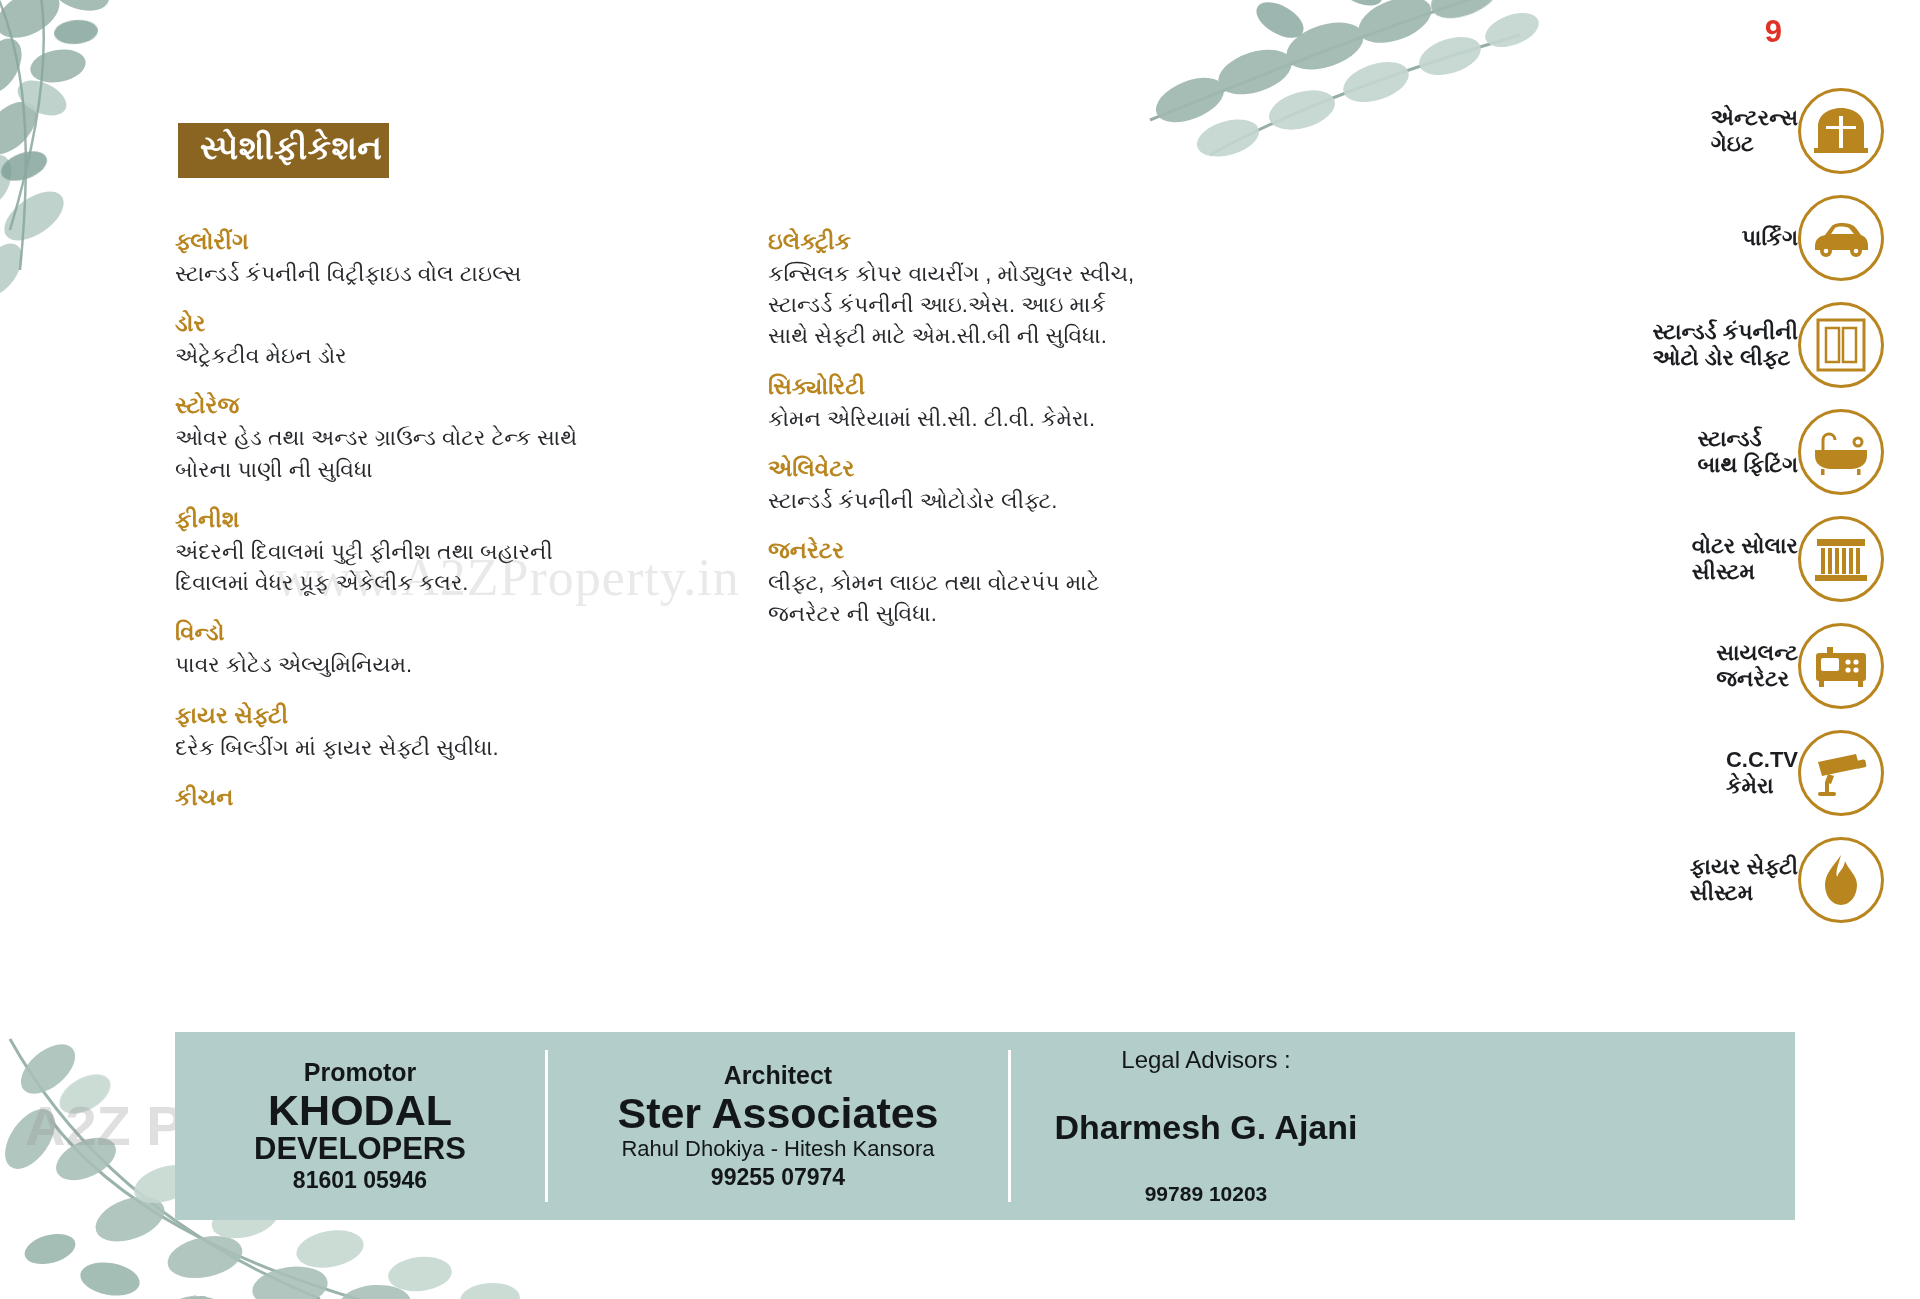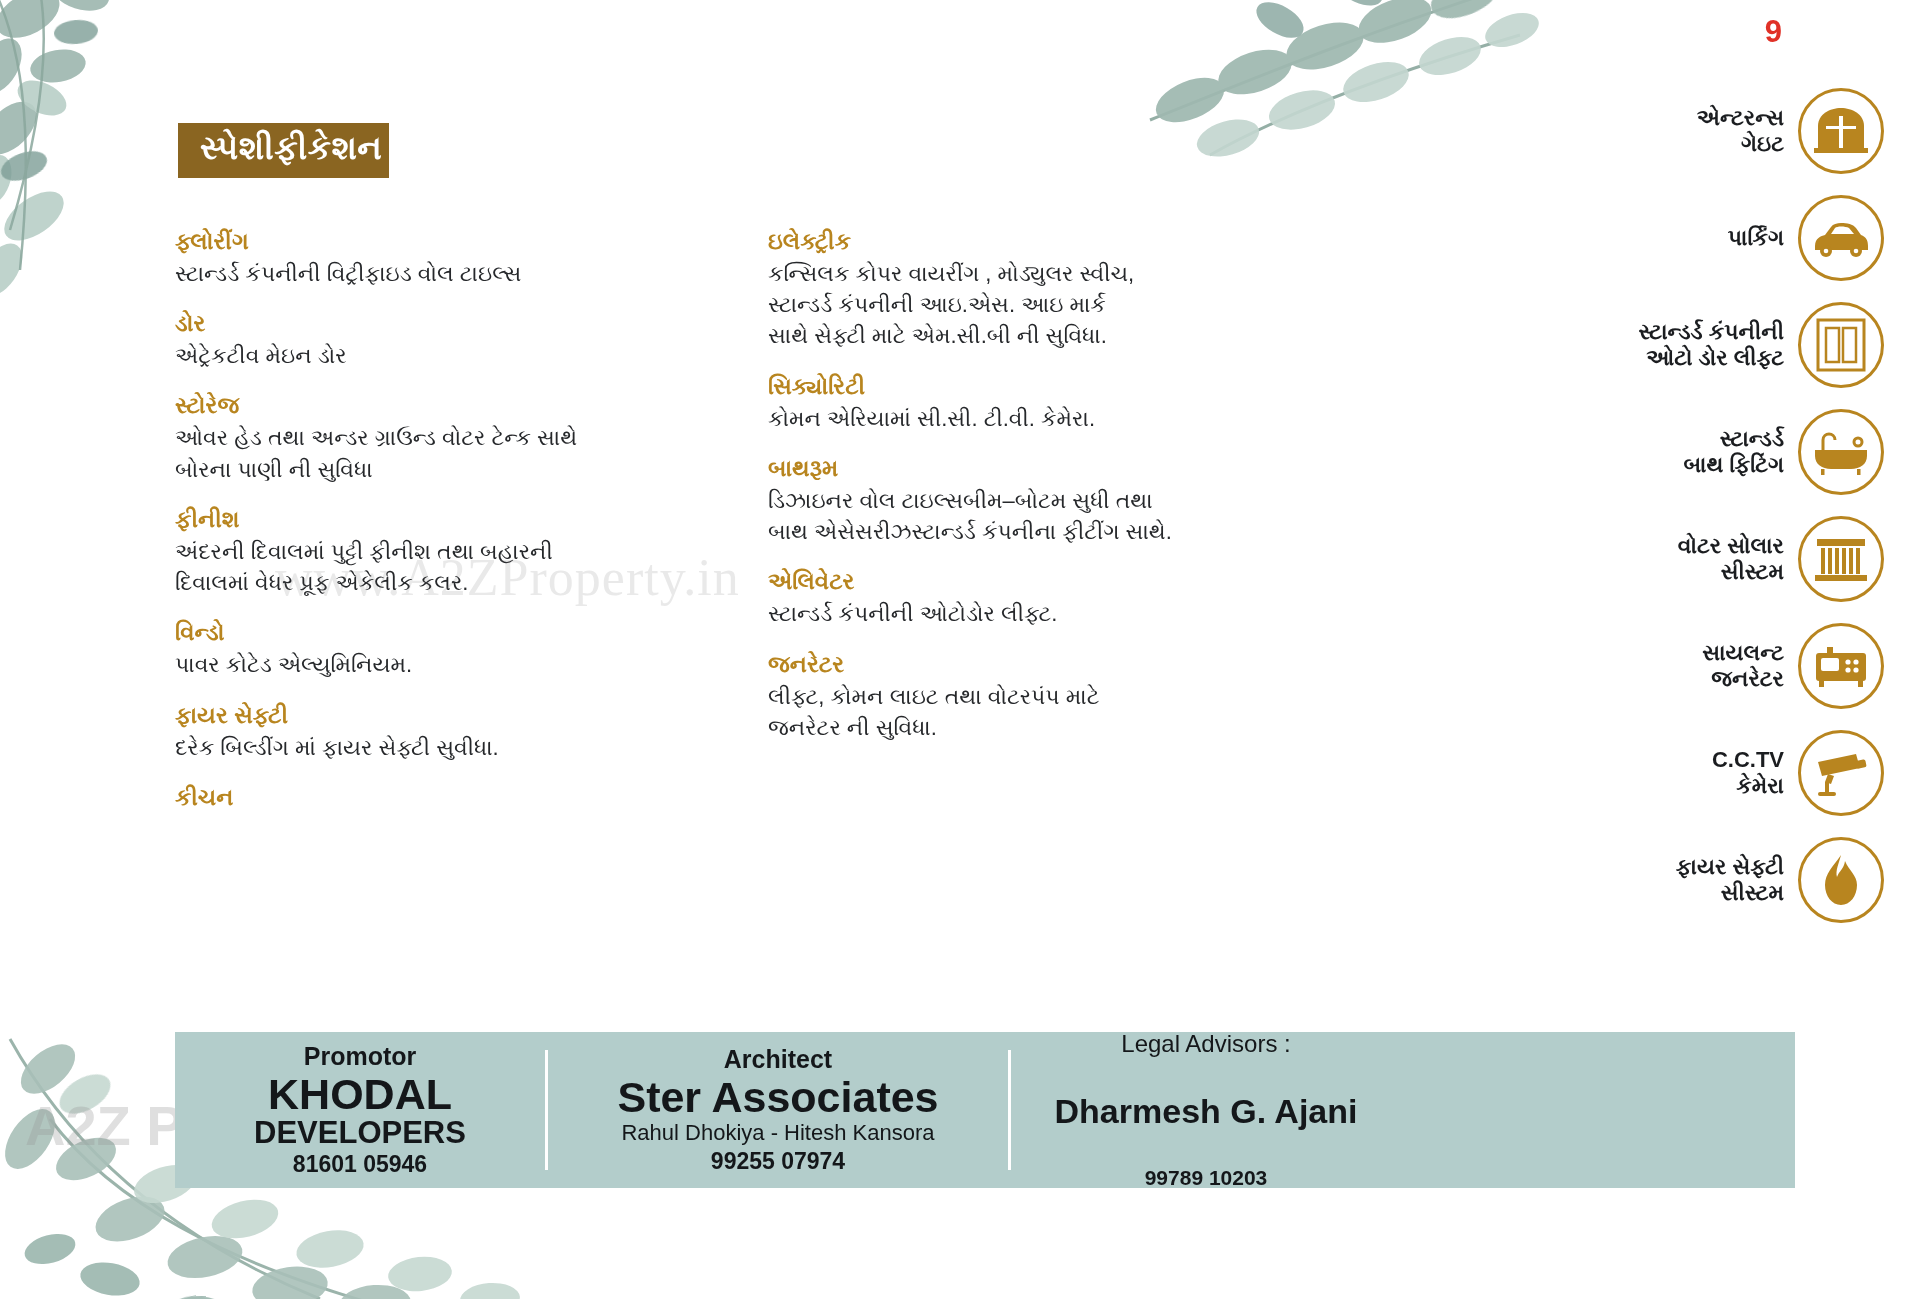--- a/index.html
+++ b/index.html
@@ -91,21 +91,21 @@
     font-weight: bold;
     pointer-events: none;
   }
 
   
   #footer-bar {
     position: absolute;
     left: 175px;
     top: 1032px;
     width: 1620px;
-    height: 156px;
+    height: 188px;
     background: #b3cdcb;
     display: flex;
     align-items: stretch;
   }
   .footer-cell {
     display: flex;
     flex-direction: column;
     align-items: center;
     justify-content: center;
     color: #14171a;
@@ -168,23 +168,22 @@
     display: flex;
     align-items: center;
     justify-content: flex-end;
     height: 97px;
     margin-bottom: 10px;
   }
   .amenity-label {
     color: #1b1d20;
     font-size: 22px;
     font-weight: bold;
-    text-align: right;
+    text-align: left;
     line-height: 1.18;
-    margin-right: 14px;
     white-space: pre-line;
   }
   .amenity-circle {
     width: 86px;
     height: 86px;
     border-radius: 50%;
     border: 3px solid #b8851f;
     box-sizing: border-box;
     flex: 0 0 86px;
     display: flex;
@@ -316,25 +315,20 @@
     <div class="spec-title">ઇલેક્ટ્રીક</div>
     <div class="spec-body">કન્સિલક કોપર વાયરીંગ , મોડ્યુલર સ્વીચ,
 સ્ટાન્ડર્ડ કંપનીની આઇ.એસ. આઇ માર્ક
 સાથે સેફ્ટી માટે એમ.સી.બી ની સુવિધા.</div>
   </div>
   <div class="spec-item">
     <div class="spec-title">સિક્યોરિટી</div>
     <div class="spec-body">કોમન એરિયામાં સી.સી. ટી.વી. કેમેરા.</div>
   </div>
   <div class="spec-item">
-    <div class="spec-title">બાથરૂમ</div>
-    <div class="spec-body">ડિઝાઇનર વોલ ટાઇલ્સબીમ–બોટમ સુધી તથા
-બાથ એસેસરીઝસ્ટાન્ડર્ડ કંપનીના ફીટીંગ સાથે.</div>
-  </div>
-  <div class="spec-item">
     <div class="spec-title">એલિવેટર</div>
     <div class="spec-body">સ્ટાન્ડર્ડ કંપનીની ઓટોડોર લીફ્ટ.</div>
   </div>
   <div class="spec-item">
     <div class="spec-title">જનરેટર</div>
     <div class="spec-body">લીફ્ટ, કોમન લાઇટ તથા વોટરપંપ માટે
 જનરેટર ની સુવિધા.</div>
   </div>
 </div>
 

